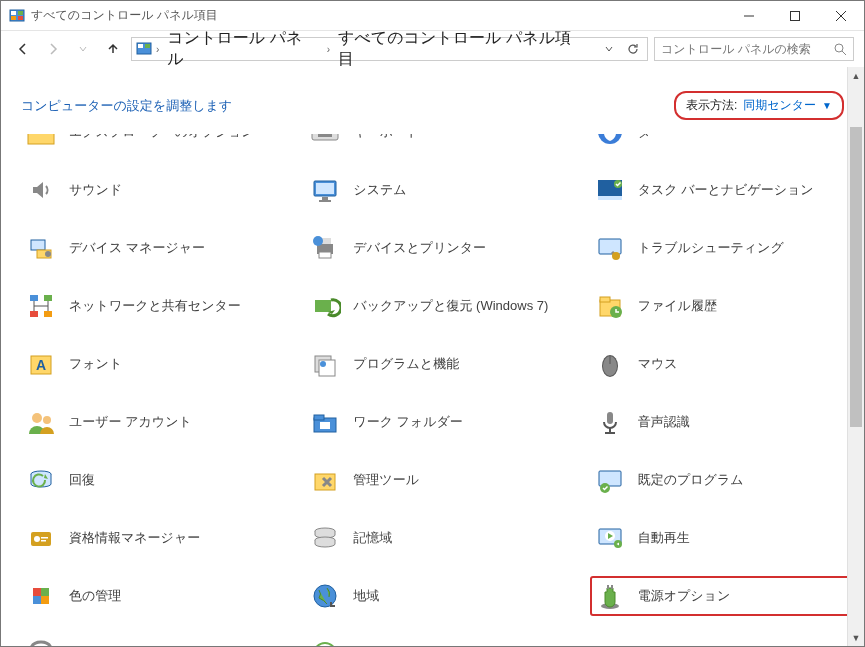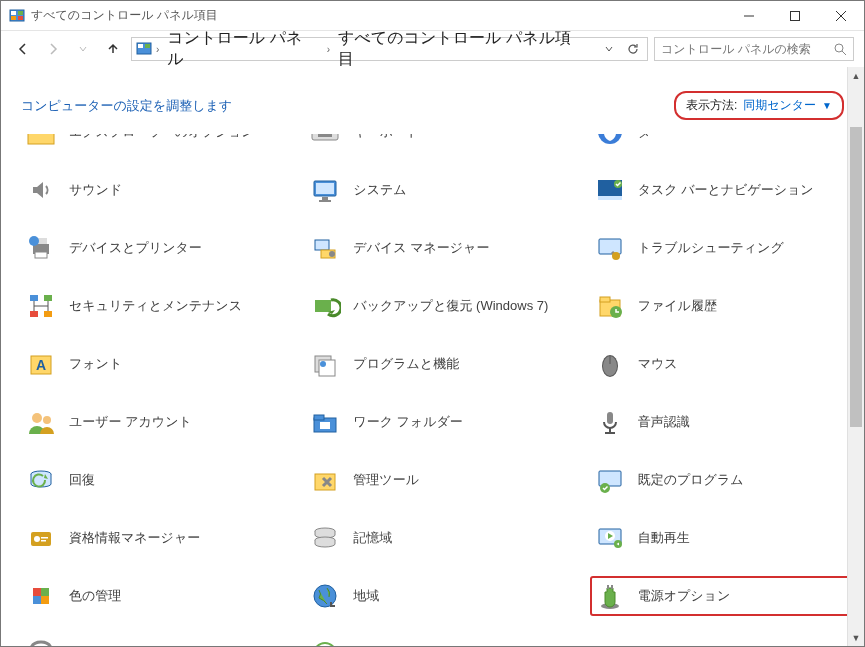--- a/index.html
+++ b/index.html
@@ -200,37 +200,37 @@
               <rect x="4" y="22" width="24" height="4" fill="#cfe6ff"></rect>
               <circle cx="24" cy="10" r="4" fill="#6ab04c"></circle>
               <path d="M22 10 l1.5 1.5 3-3" fill="none" stroke="#fff" stroke-width="1.5"></path>
             </svg>
           </div>
           <div class="cp-label">タスク バーとナビゲーション</div>
         </div>
         <div class="cp-item">
           <div class="cp-icon">
             <svg width="32" height="32" viewBox="0 0 32 32">
+              <rect x="6" y="8" width="14" height="10" fill="#cfe6ff" stroke="#2060a0"></rect>
+              <rect x="12" y="18" width="14" height="8" fill="#ffd76a" stroke="#d4a020"></rect>
+              <circle cx="23" cy="22" r="3" fill="#888"></circle>
+            </svg>
+          </div>
+          <div class="cp-label">デバイス マネージャー</div>
+        </div>
+        <div class="cp-item">
+          <div class="cp-icon">
+            <svg width="32" height="32" viewBox="0 0 32 32">
               <rect x="8" y="12" width="16" height="10" fill="#888"></rect>
               <rect x="10" y="6" width="12" height="6" fill="#ddd"></rect>
               <rect x="10" y="20" width="12" height="6" fill="#fff" stroke="#888"></rect>
               <circle cx="9" cy="9" r="5" fill="#4a90d9"></circle>
             </svg>
           </div>
           <div class="cp-label">デバイスとプリンター</div>
-        </div>
-        <div class="cp-item">
-          <div class="cp-icon">
-            <svg width="32" height="32" viewBox="0 0 32 32">
-              <rect x="6" y="8" width="14" height="10" fill="#cfe6ff" stroke="#2060a0"></rect>
-              <rect x="12" y="18" width="14" height="8" fill="#ffd76a" stroke="#d4a020"></rect>
-              <circle cx="23" cy="22" r="3" fill="#888"></circle>
-            </svg>
-          </div>
-          <div class="cp-label">デバイス マネージャー</div>
         </div>
         <div class="cp-item">
           <div class="cp-icon">
             <svg width="32" height="32" viewBox="0 0 32 32">
               <rect x="5" y="7" width="22" height="15" rx="1" fill="#cfe6ff" stroke="#2060a0"></rect>
               <path d="M18 20 l6 6" stroke="#888" stroke-width="3"></path>
               <circle cx="22" cy="24" r="4" fill="#d4a020"></circle>
             </svg>
           </div>
           <div class="cp-label">トラブルシューティング</div>
@@ -242,21 +242,21 @@
               <rect x="19" y="5" width="8" height="6" fill="#6ab04c"></rect>
               <rect x="5" y="21" width="8" height="6" fill="#e74c3c"></rect>
               <rect x="19" y="21" width="8" height="6" fill="#f39c12"></rect>
               <line x1="9" y1="11" x2="9" y2="16" stroke="#555"></line>
               <line x1="23" y1="11" x2="23" y2="16" stroke="#555"></line>
               <line x1="9" y1="21" x2="9" y2="16" stroke="#555"></line>
               <line x1="23" y1="21" x2="23" y2="16" stroke="#555"></line>
               <line x1="9" y1="16" x2="23" y2="16" stroke="#555"></line>
             </svg>
           </div>
-          <div class="cp-label">セキュリティとメンテナンス</div>
+          <div class="cp-label">ネットワークと共有センター</div>
         </div>
         <div class="cp-item">
           <div class="cp-icon">
             <svg width="32" height="32" viewBox="0 0 32 32">
               <rect x="6" y="10" width="16" height="12" fill="#6ab04c"></rect>
               <path d="M22 10 a8 8 0 1 1-3 14" fill="none" stroke="#4a8a2a" stroke-width="3"></path>
               <path d="M26 20 l-3 4 -4-2" fill="#4a8a2a"></path>
             </svg>
           </div>
           <div class="cp-label">バックアップと復元 (Windows 7)</div>

